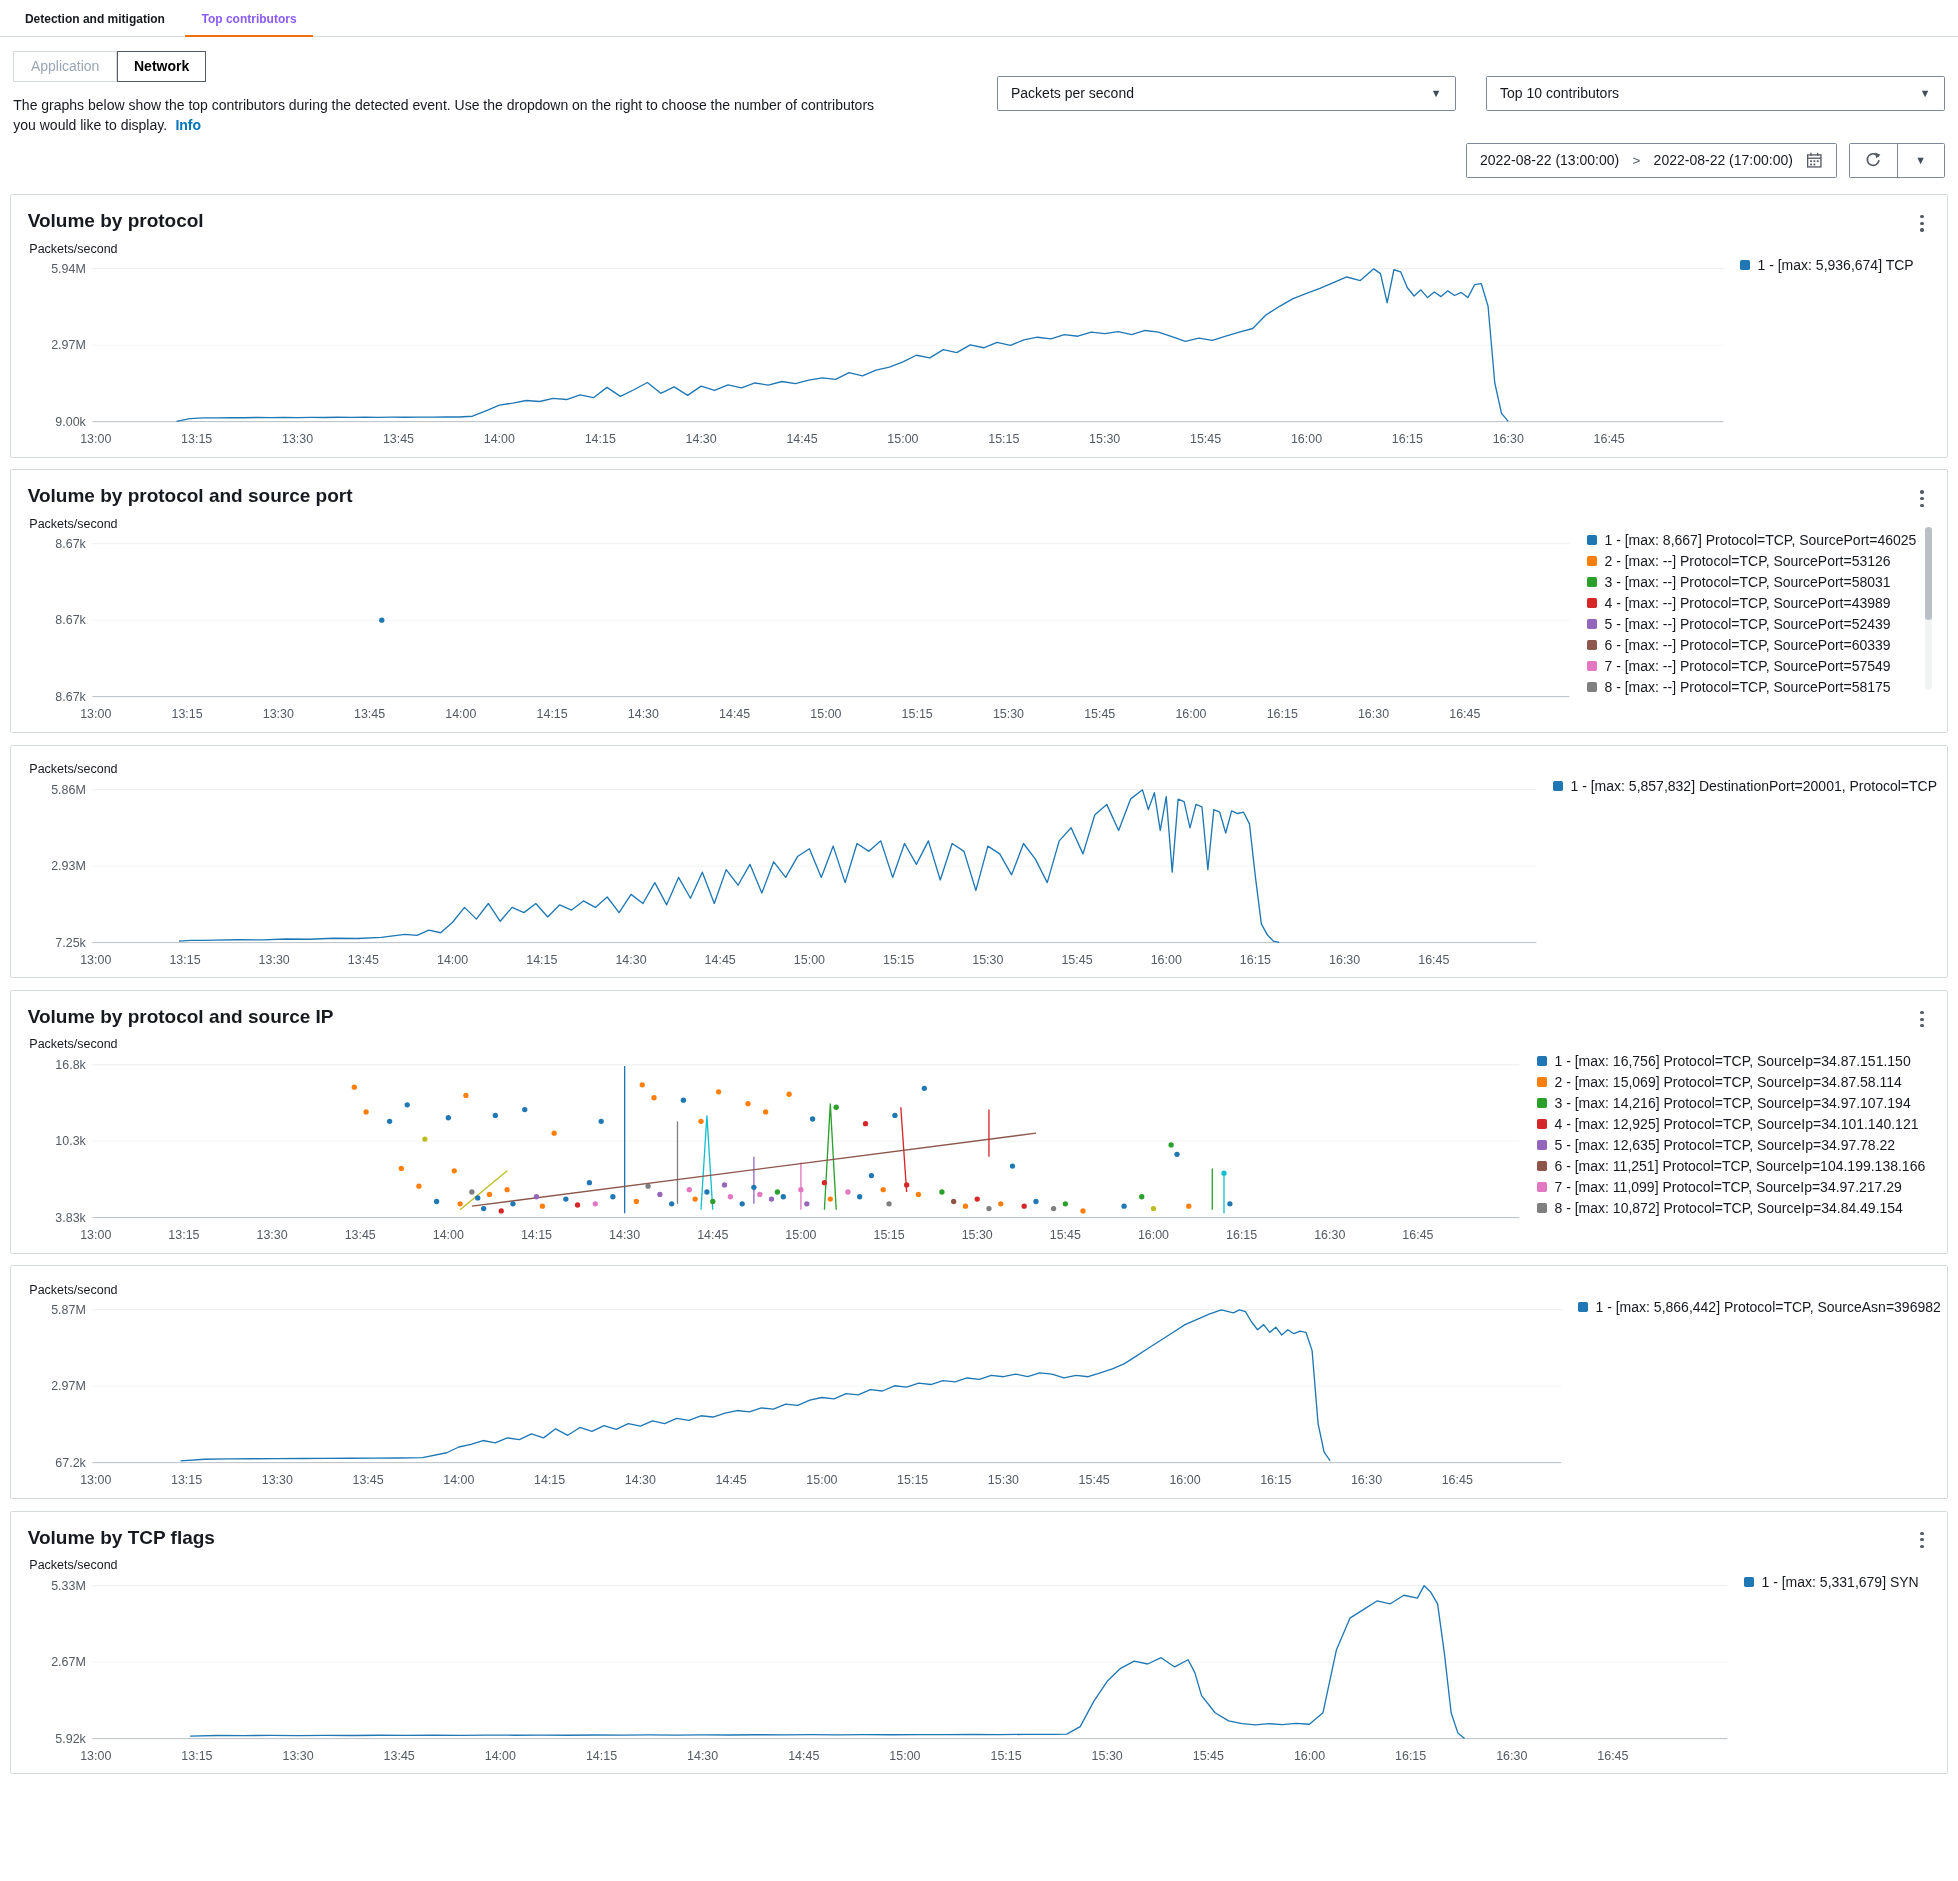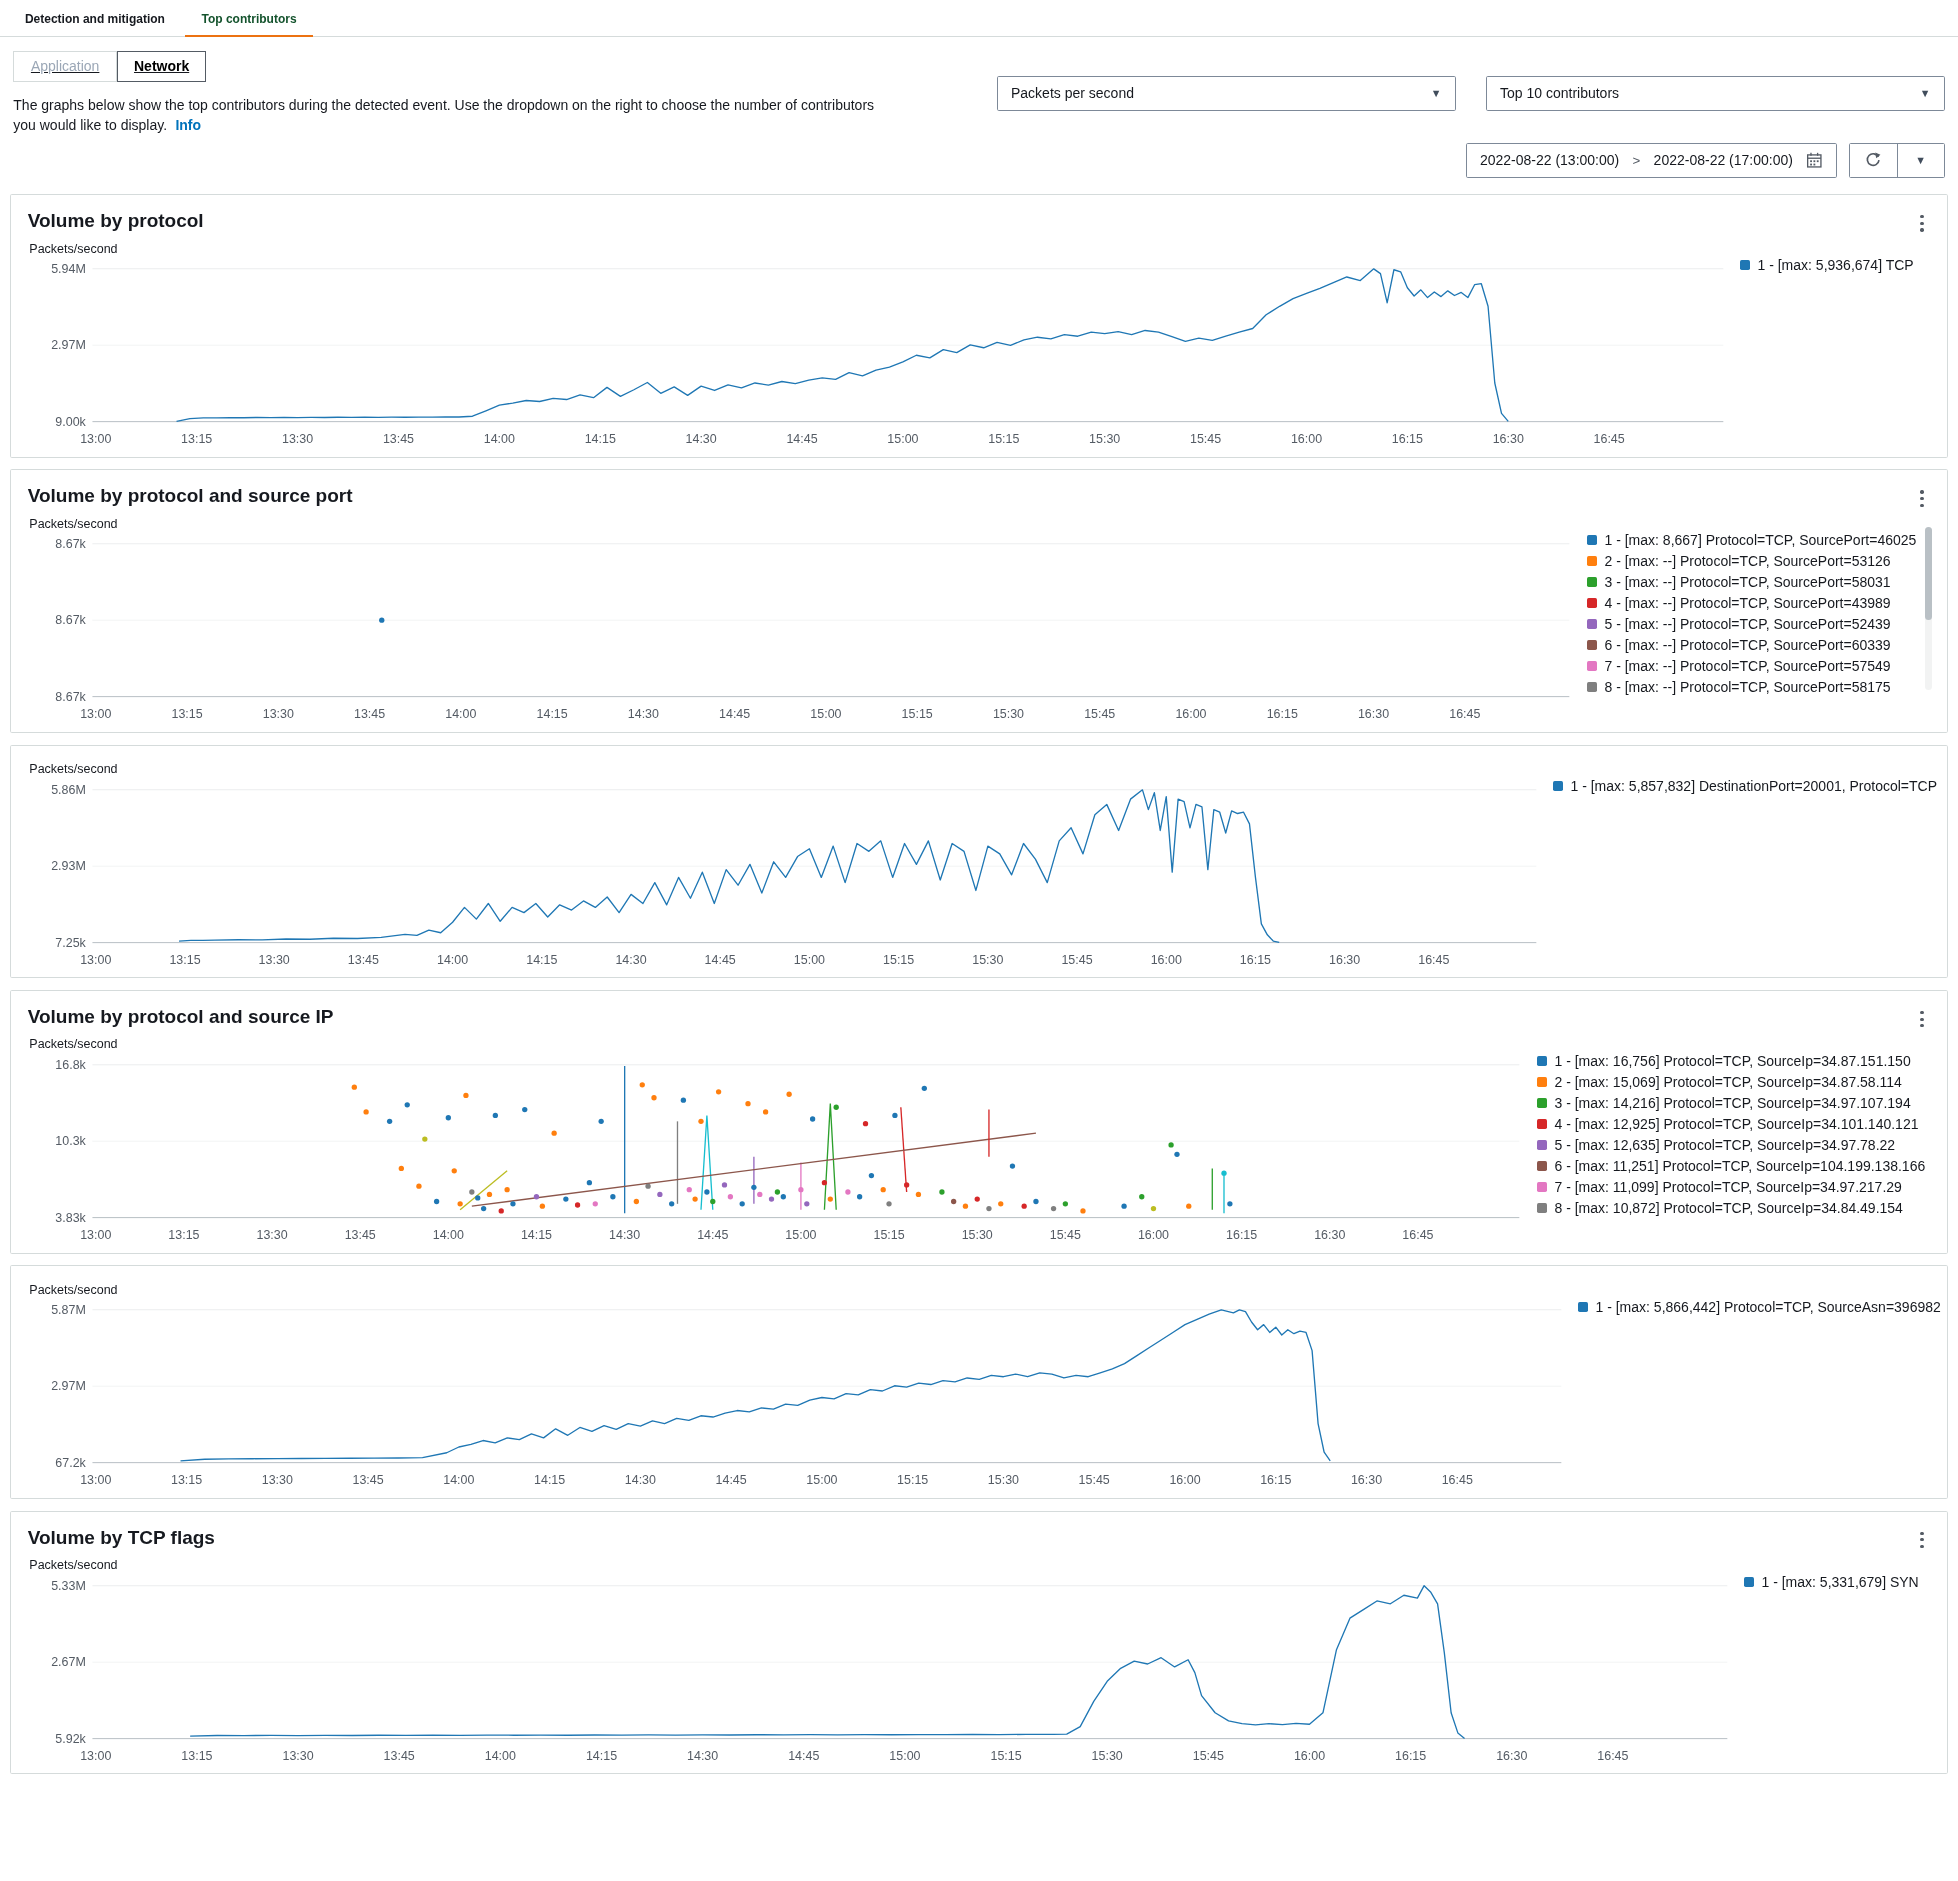--- a/index.html
+++ b/index.html
@@ -3,25 +3,25 @@
 <meta charset="utf-8">
 <style>
   * { box-sizing: border-box; }
   body {
     margin: 0; width: 1958px; background: #fff; color: #16191f;
     font-family: "Liberation Sans", sans-serif; font-size: 14px;
   }
   
   .tabbar { display: flex; border-bottom: 0.8px solid #d5dbdb; padding-left: 6.6px; }
   .tab { padding: 11.6px 18.3px 10.8px; font-weight: 700; font-size: 12px; color: #16191f; position: relative; cursor: pointer; }
-  .tab.active { color: #14532d; }
+  .tab.active { color: #8b5cf6; }
   .tab.active::after { content: ""; position: absolute; left: 1.7px; right: 1.7px; bottom: -0.8px; height: 2.5px; background: #ec7211; }
   
   .controls { display: flex; justify-content: space-between; padding: 13.3px 13.3px 5px; }
-  .seg { display: inline-flex; text-decoration: underline; }
+  .seg { display: inline-flex; }
   .seg-btn { font-size: 14px; padding: 6.6px 16.6px; border: 0.8px solid #d5dbdb; background: #fff; cursor: pointer; }
   .seg-btn.disabled { color: #9ba7b6; }
   .seg-btn.active { border: 1.7px solid #545b64; font-weight: 700; padding: 5.8px 16px; }
   .desc { font-size: 14px; line-height: 1.45; max-width: 881px; margin: 13.3px 0 0; }
   .info { color: #0073bb; font-weight: 700; margin-left: 8.3px; text-decoration: none; cursor: pointer; }
   .controls-right { display: flex; flex-direction: column; align-items: flex-end; }
   .selects { display: flex; gap: 30px; margin-top: 25px; }
   .select { width: 459px; height: 35px; border: 0.8px solid #7d8998; border-radius: 1.7px; background: #fff;
             display: flex; align-items: center; justify-content: space-between; padding: 0 13.3px; cursor: pointer; }
   .caret { font-size: 10.8px; color: #414d5c; }

